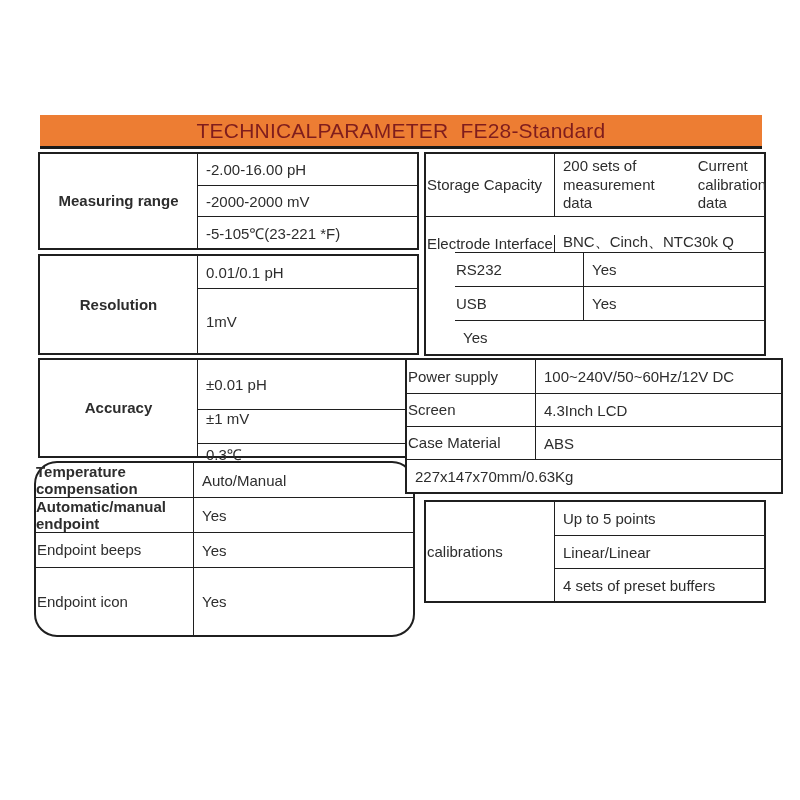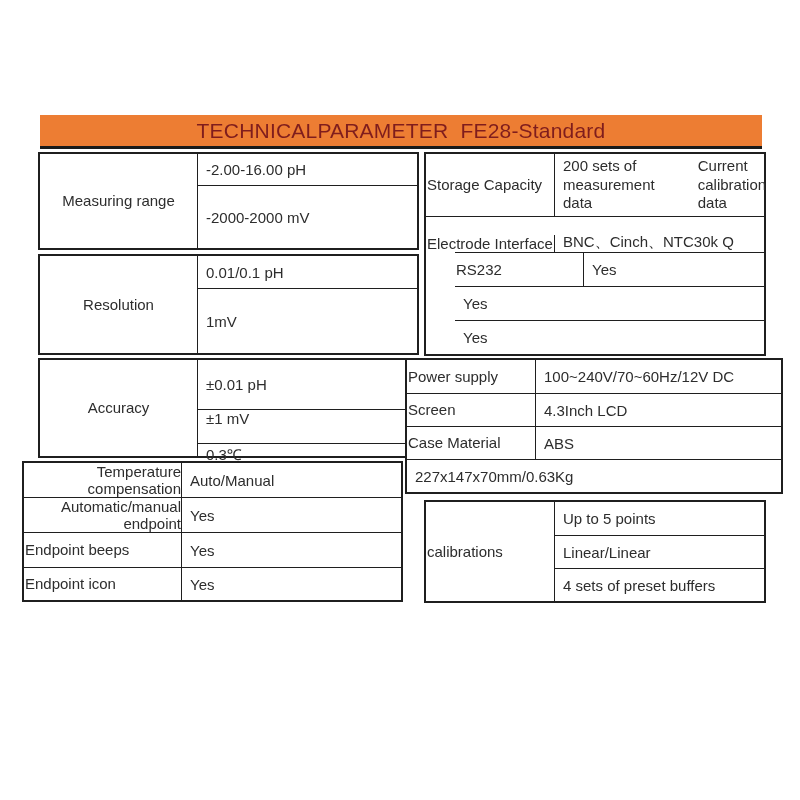--- a/index.html
+++ b/index.html
@@ -54,32 +54,32 @@
   
   .rows .row { display: flex; flex: none; }
   .rows .row + .row { border-top: 1px solid #1f1f1f; }
   .rows .row .lbl {
     border-right: 1px solid #1f1f1f;
     display: flex; align-items: center;
     flex: none;
   }
   .rows .row .val { flex: 1; display: flex; align-items: center; padding-left: 8px; }
 
-  .lbl-center { justify-content: center; text-align: right; line-height: 1.15; }
+  .lbl-center { justify-content: center; text-align: left; line-height: 1.15; font-weight: bold; }
   .lbl-left { justify-content: flex-start; padding-left: 1px; line-height: 1.15; }
 
   
   .l-col { width: 158px; }
   .r-col { width: 129px; }
 
   
   .blk-l1 { left: 38px; top: 152px; width: 381px; height: 98px; }
   .blk-l2 { left: 38px; top: 254px; width: 381px; height: 101px; }
   .blk-l3 { left: 38px; top: 358px; width: 381px; height: 100px; }
-  .blk-l4 { left: 22px; top: 461px; width: 381px; height: 141px; }
+  .blk-l4 { left: 34px; top: 461px; width: 381px; height: 176px; border-radius: 23px; }
   .blk-l1 .val { height: 31px; } .blk-l1 .val:last-child { flex: 1; }
   .blk-l2 .val { height: 32px; } .blk-l2 .val:nth-child(2) { height: 33px; } .blk-l2 .val:last-child { flex: 1; }
   .blk-l3 .val { height: 32px; margin-top: 16px; } .blk-l3 .val:last-child { flex: 1; }
   .blk-l4 .row { height: 35px; } .blk-l4 .row:first-child { height: 34px; } .blk-l4 .row:last-child { flex: 1; }
 
   
   .blk-r1 { left: 424px; top: 152px; width: 342px; height: 204px; }
   .blk-r2 { left: 405px; top: 358px; width: 378px; height: 136px; }
   .blk-r3 { left: 424px; top: 500px; width: 342px; height: 103px; }
   .blk-r1 .row-storage { height: 62px; }
@@ -98,20 +98,21 @@
 
   <div class="header-bar">
     <span class="header-title">TECHNICALPARAMETER  FE28-Standard</span>
   </div>
 
   <div class="block sec blk-l1">
     <div class="lbl lbl-center l-col">Measuring range</div>
     <div class="vals">
       <div class="val">-2.00-16.00 pH</div>
       <div class="val">-2000-2000 mV</div>
+      <div class="val">-5-105℃(23-221 *F)</div>
     </div>
   </div>
 
   <div class="block sec blk-l2">
     <div class="lbl lbl-center l-col">Resolution</div>
     <div class="vals">
       <div class="val">0.01/0.1 pH</div>
       <div class="val">1mV</div>
     </div>
   </div>
@@ -154,31 +155,32 @@
     </div>
     <div class="row row-electrode">
       <div class="lbl lbl-left r-col">Electrode Interface</div>
       <div class="val">BNC、Cinch、NTC30k Q</div>
     </div>
     <div class="row row-std">
       <div class="lbl lbl-left r-col">RS232</div>
       <div class="val">Yes</div>
     </div>
     <div class="row row-std">
+      <div class="lbl lbl-left r-col">USB</div>
       <div class="val">Yes</div>
     </div>
     <div class="row row-std">
       <div class="val">Yes</div>
     </div>
   </div>
 
   <div class="block stack rows blk-r2">
     <div class="row">
       <div class="lbl lbl-left r-col">Power supply</div>
-      <div class="val">100~240V/70~60Hz/12V DC</div>
+      <div class="val">100~240V/50~60Hz/12V DC</div>
     </div>
     <div class="row">
       <div class="lbl lbl-left r-col">Screen</div>
       <div class="val">4.3Inch LCD</div>
     </div>
     <div class="row">
       <div class="lbl lbl-left r-col">Case Material</div>
       <div class="val">ABS</div>
     </div>
     <div class="row">

